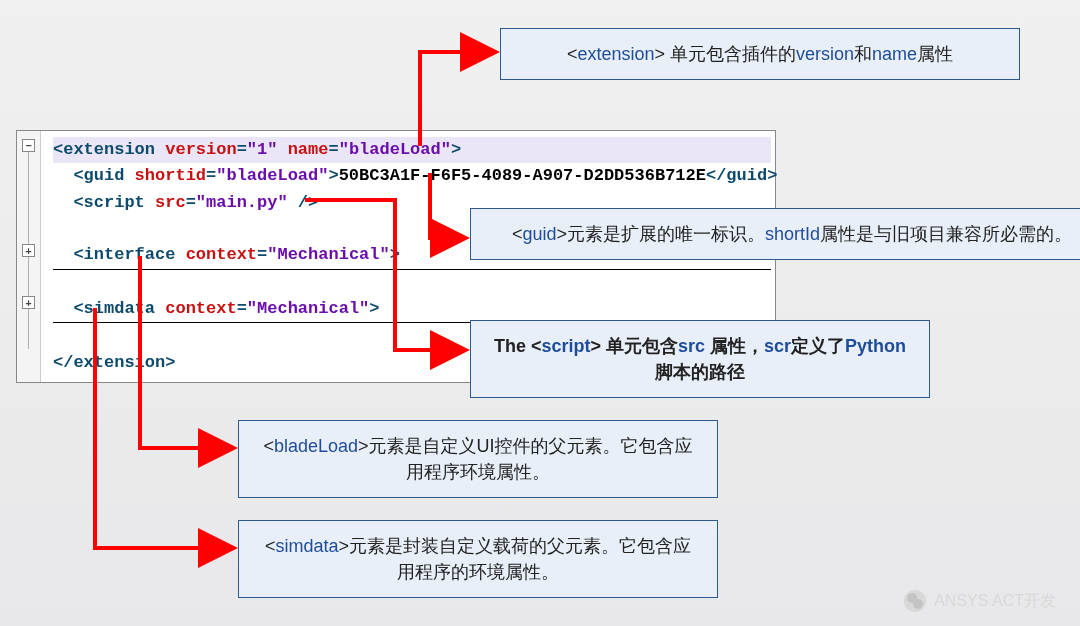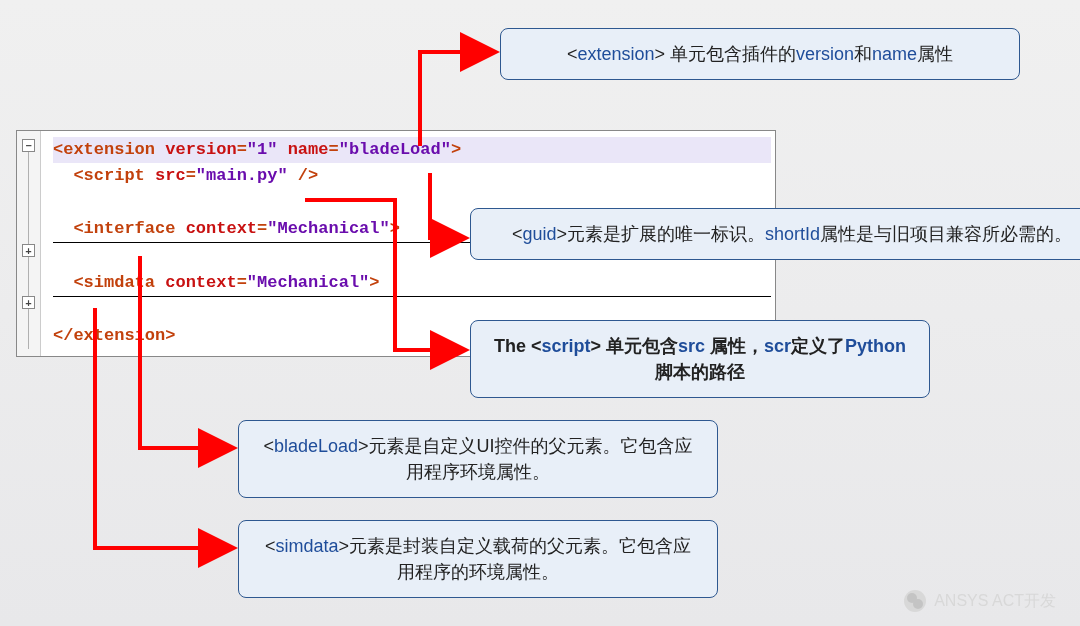--- a/index.html
+++ b/index.html
@@ -47,29 +47,29 @@
     position: absolute;
     left: 11px;
     width: 1px;
     background: #b0b0b0;
   }
   .code-content { margin-left: 28px; padding: 6px 4px 6px 8px; }
   .code-line { white-space: pre; }
   .line1 { background: #eae6f8; }
   .line4 { border-bottom: 1px solid #000; }
   .line6 { border-bottom: 1px solid #000; }
-  .c-blue { color: #c2410c; }
+  .c-blue { color: #0c4a6e; }
   .c-red  { color: #c81111; }
   .c-purple { color: #6a0dad; }
   .c-black { color: #000; }
   .callout {
     position: absolute;
     background: #e8eff8;
     border: 1.5px solid #2e5890;
-    border-radius: 8px;
+    border-radius: 0;
     padding: 12px 18px;
     font-size: 18px;
     color: #222;
     text-align: center;
     line-height: 1.45;
   }
   .callout .kw { color: #1f4d9a; }
   .svg-layer {
     position: absolute;
     left: 0; top: 0;
@@ -113,20 +113,21 @@
   <div class="gutter">
     <div class="fold-line" style="top:18px; height:200px;"></div>
     <div class="fold-minus" style="top:8px;">−</div>
     <div class="fold-plus" style="top:113px;">+</div>
     <div class="fold-plus" style="top:165px;">+</div>
   </div>
   <div class="code-content">
 
     <div class="code-line line1"><span class="c-blue">&lt;extension</span><span class="c-red"> version</span><span class="c-blue">=</span><span class="c-purple">"1"</span><span class="c-red"> name</span><span class="c-blue">=</span><span class="c-purple">"bladeLoad"</span><span class="c-blue">&gt;</span></div>
 
+    <div class="code-line"><span>  </span><span class="c-blue">&lt;guid</span><span class="c-red"> shortid</span><span class="c-blue">=</span><span class="c-purple">"bladeLoad"</span><span class="c-blue">&gt;</span><span class="c-black">50BC3A1F-F6F5-4089-A907-D2DD536B712E</span><span class="c-blue">&lt;/guid&gt;</span></div>
 
     <div class="code-line"><span>  </span><span class="c-blue">&lt;script</span><span class="c-red"> src</span><span class="c-blue">=</span><span class="c-purple">"main.py"</span><span class="c-blue"> /&gt;</span></div>
 
     <div class="code-line">&nbsp;</div>
 
     <div class="code-line line4"><span>  </span><span class="c-blue">&lt;interface</span><span class="c-red"> context</span><span class="c-blue">=</span><span class="c-purple">"Mechanical"</span><span class="c-blue">&gt;</span></div>
 
     <div class="code-line">&nbsp;</div>
 
     <div class="code-line line6"><span>  </span><span class="c-blue">&lt;simdata</span><span class="c-red"> context</span><span class="c-blue">=</span><span class="c-purple">"Mechanical"</span><span class="c-blue">&gt;</span></div>

